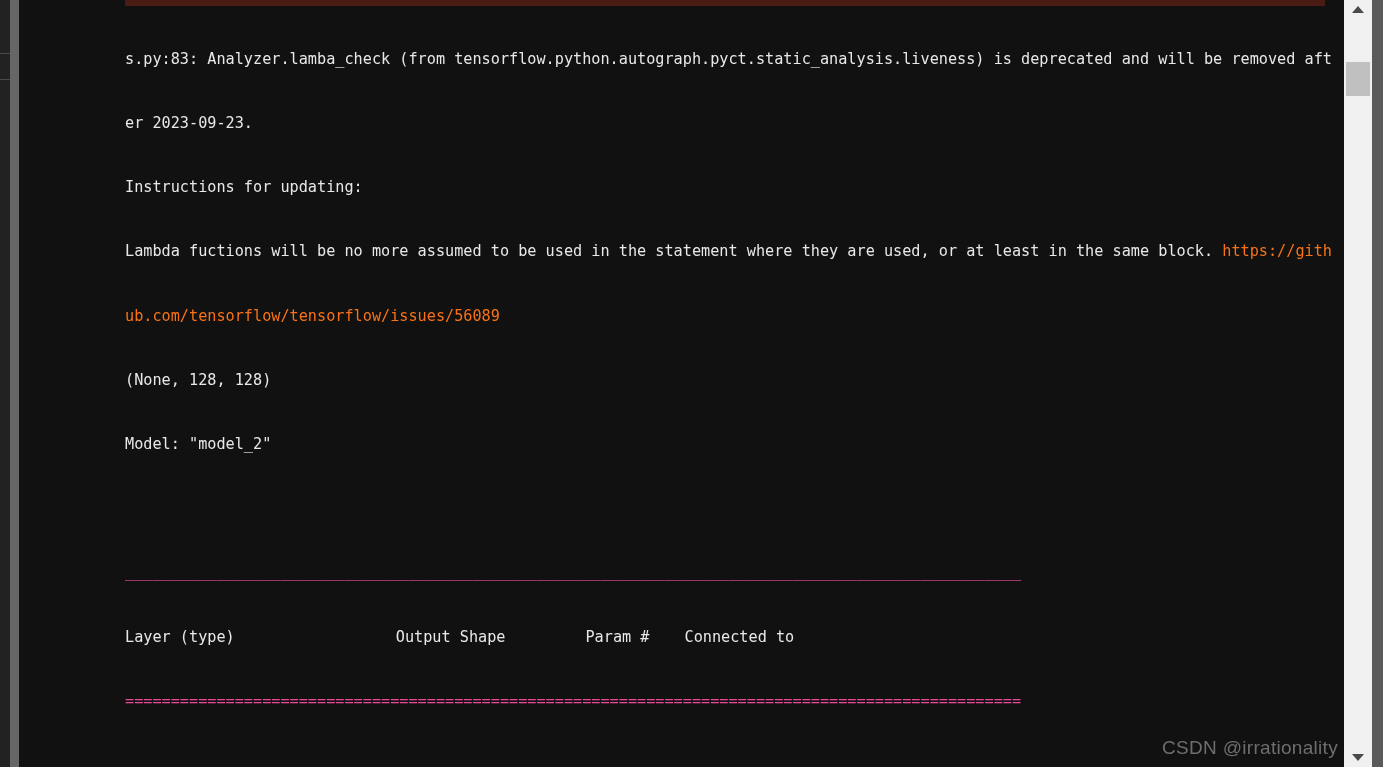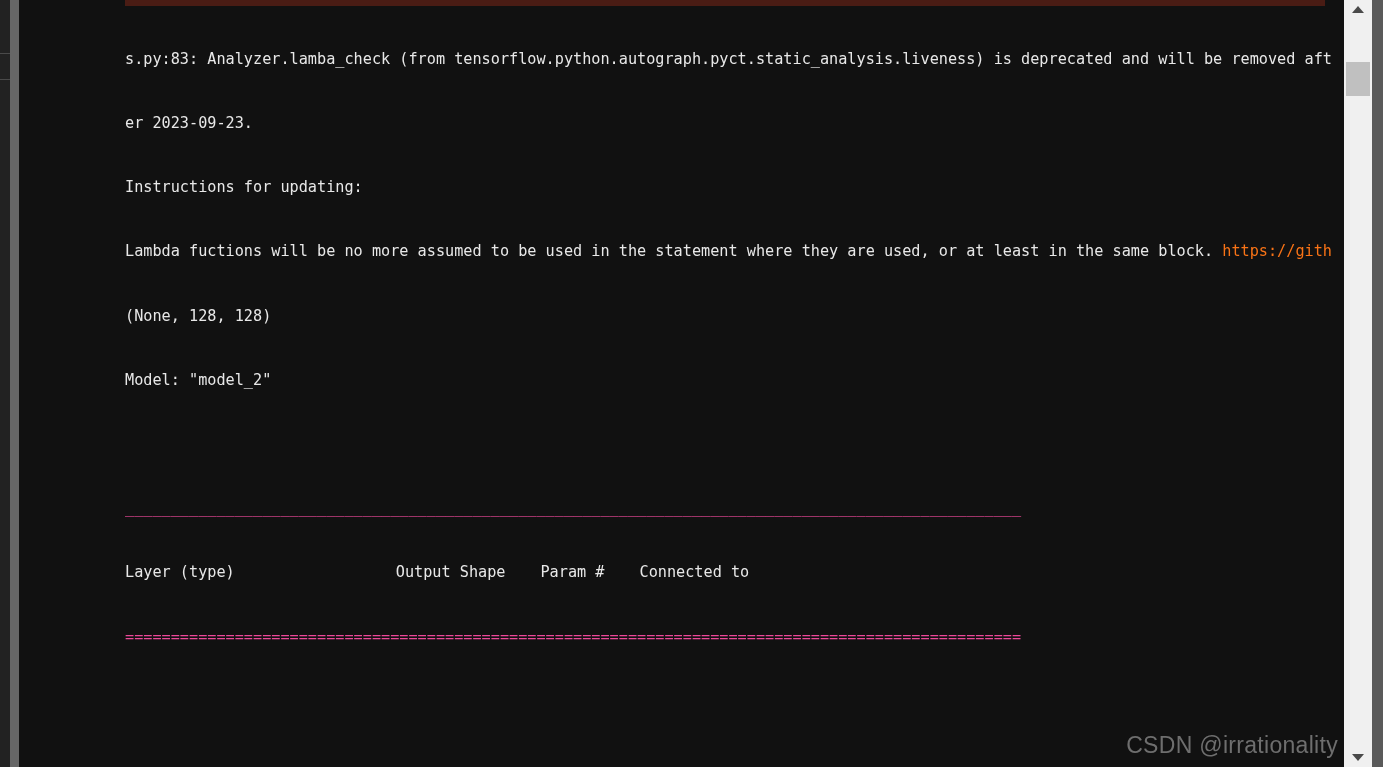--- a/index.html
+++ b/index.html
@@ -116,21 +116,21 @@
     background: #5a5a5a;
   }
 
   
   .watermark {
     position: absolute;
     right: 45px;
     bottom: 8px;
     color: #6e6e6e;
     font-family: "Liberation Sans", sans-serif;
-    font-size: 23px;
+    font-size: 19px;
     letter-spacing: 0.3px;
     white-space: nowrap;
     pointer-events: none;
   }
 </style>
 </head>
 <body>
 
 <div id="root">
 
@@ -141,25 +141,26 @@
   <div class="left-scroll-strip"></div>
   <div class="left-gap"></div>
 
   <div class="red-line"></div>
 
   <div class="console">
     <div class="line">s.py:83: Analyzer.lamba_check (from tensorflow.python.autograph.pyct.static_analysis.liveness) is deprecated and will be removed aft</div>
     <div class="line">er 2023-09-23.</div>
     <div class="line">Instructions for updating:</div>
     <div class="line"><span>Lambda fuctions will be no more assumed to be used in the statement where they are used, or at least in the same block. </span><span class="link">https://gith</span></div>
+    <div class="line"><span class="link">ub.com/tensorflow/tensorflow/issues/56089</span></div>
     <div class="line">(None, 128, 128)</div>
     <div class="line">Model: "model_2"</div>
     <div class="blank"></div>
     <div class="tbl-sep-thin rule-line">__________________________________________________________________________________________________</div>
-    <div class="line"><span>Layer (type)</span><span style="margin-left:161px;">Output Shape</span><span style="margin-left:35px;">Param #</span><span style="margin-left:35px;text-align:right;">Connected to</span></div>
+    <div class="line"><span>Layer (type)</span><span style="margin-left:161px;">Output Shape</span><span style="margin-left:80px;">Param #</span><span style="margin-left:35px;text-align:right;">Connected to</span></div>
     <div class="tbl-sep-thick rule-line">==================================================================================================</div>
     
   </div>
 
   <div class="scrollbar">
     <div class="sb-arrow-up"></div>
     <div class="sb-thumb"></div>
     <div class="sb-arrow-down"></div>
   </div>
   <div class="scroll-edge"></div>

